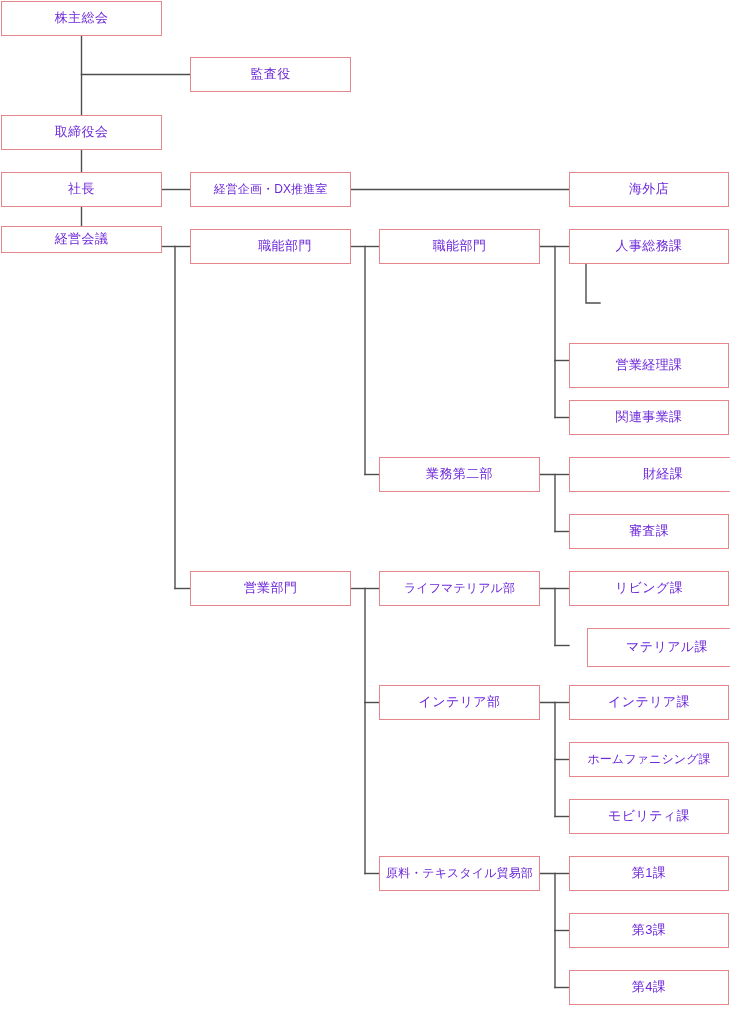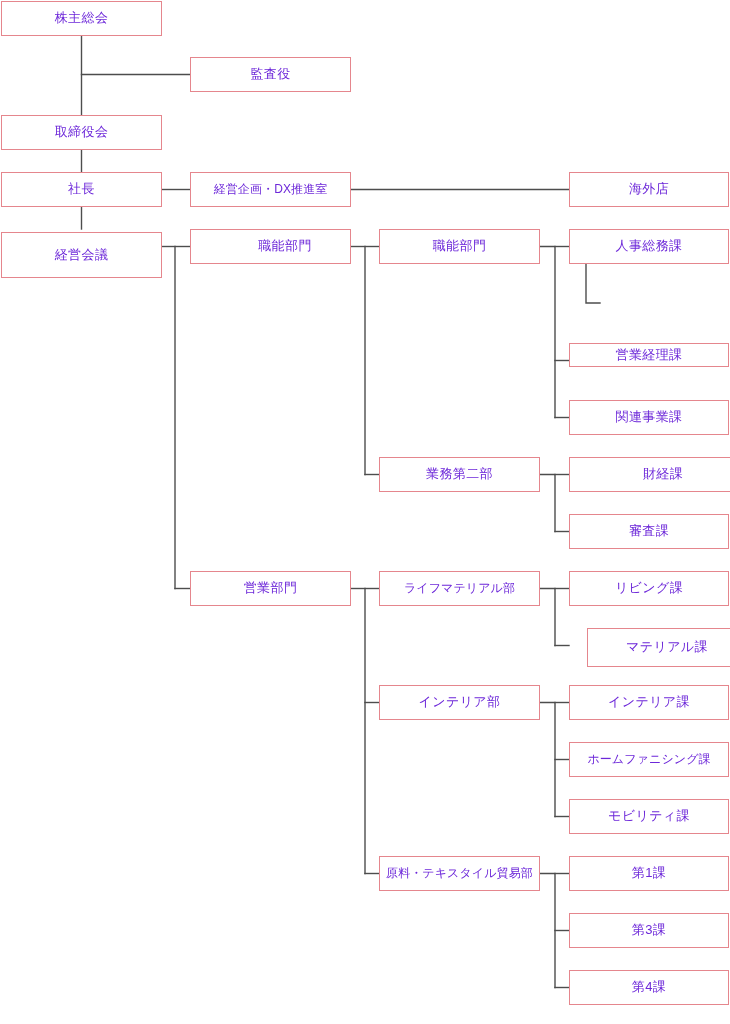--- a/index.html
+++ b/index.html
@@ -97,33 +97,33 @@
     </div>
     <div class="node" style="left: 1px; top: 172px; width: 161px; height: 35px; border-color: rgb(229, 134, 141);">
       <span>社長</span>
     </div>
     <div class="node tight" style="left: 190px; top: 172px; width: 161px; height: 35px; border-color: rgb(229, 134, 141);">
       <span>経営企画・DX推進室</span>
     </div>
     <div class="node" style="left: 569px; top: 172px; width: 160px; height: 35px; border-color: rgb(229, 134, 141);">
       <span>海外店</span>
     </div>
-    <div class="node" style="left: 1px; top: 232px; width: 161px; height: 46px; border-color: rgb(229, 134, 141);">
+    <div class="node" style="left: 1px; top: 226px; width: 161px; height: 27px; border-color: rgb(229, 134, 141);">
       <span>経営会議</span>
     </div>
     <div class="node" style="left: 190px; top: 229px; width: 161px; height: 35px; border-color: rgb(229, 134, 141); padding-left: 29px;">
       <span>職能部門</span>
     </div>
     <div class="node" style="left: 379px; top: 229px; width: 161px; height: 35px; border-color: rgb(229, 134, 141);">
       <span>職能部門</span>
     </div>
     <div class="node" style="left: 569px; top: 229px; width: 160px; height: 35px; border-color: rgb(229, 134, 141);">
       <span>人事総務課</span>
     </div>
-    <div class="node" style="left: 569px; top: 343px; width: 160px; height: 24px; border-color: rgb(229, 134, 141);">
+    <div class="node" style="left: 569px; top: 343px; width: 160px; height: 45px; border-color: rgb(229, 134, 141);">
       <span>営業経理課</span>
     </div>
     <div class="node" style="left: 569px; top: 400px; width: 160px; height: 35px; border-color: rgb(229, 134, 141);">
       <span>関連事業課</span>
     </div>
     <div class="node" style="left: 379px; top: 457px; width: 161px; height: 35px; border-color: rgb(229, 134, 141);">
       <span>業務第二部</span>
     </div>
     <div class="node" style="left: 569px; top: 457px; width: 188px; height: 35px; border-color: rgb(229, 134, 141);">
       <span>財経課</span>

